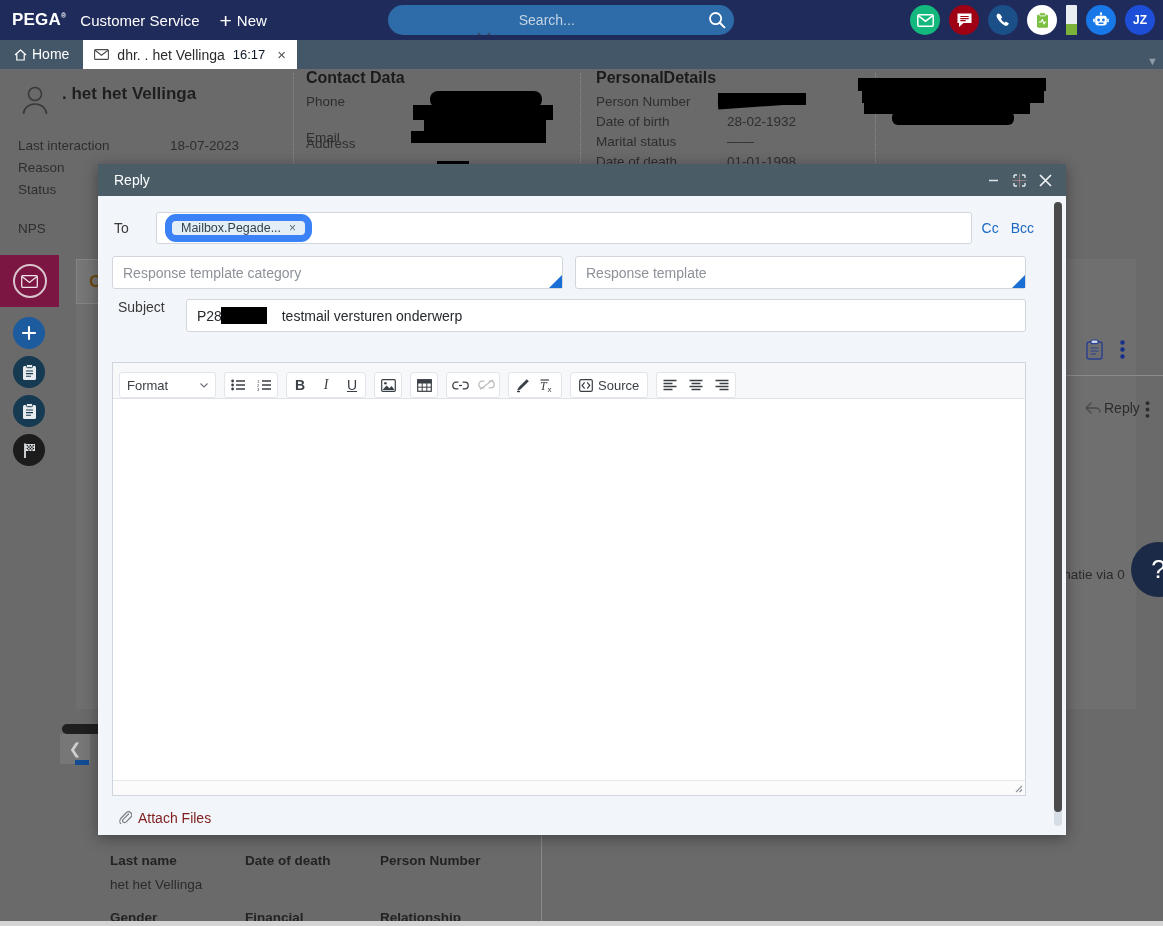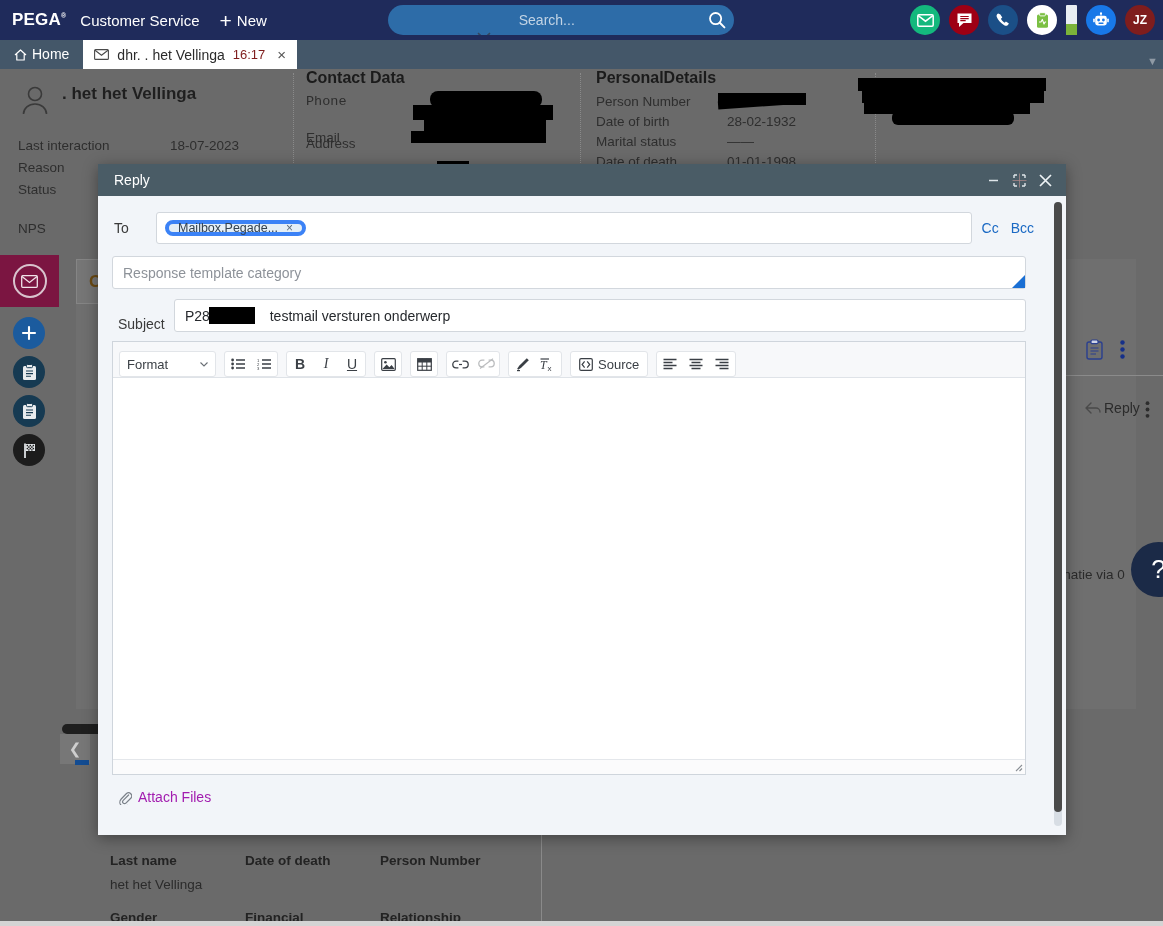--- a/index.html
+++ b/index.html
@@ -43,36 +43,36 @@
   .search-input::placeholder { color: #c3d4e5; }
   .search-go { width: 40px; display: flex; align-items: center; justify-content: center; cursor: pointer; }
 
   .topicons { position: absolute; right: 8px; top: 0; height: 40px; display: flex; align-items: center; gap: 9px; }
   .tic { width: 30px; height: 30px; border-radius: 50%; display: flex; align-items: center; justify-content: center; cursor: pointer; }
   .tic-mail { background: #14b87d; }
   .tic-chat { background: #9e0014; }
   .tic-phone { background: #1b4f87; }
   .tic-task { background: #ffffff; }
   .tic-bot { background: #1878e8; }
-  .tic-avatar { background: #7f1d1d; color: #fff; font-size: 12px; font-weight: bold; }
+  .tic-avatar { background: #1d4ed8; color: #fff; font-size: 12px; font-weight: bold; }
   .tic-bar { width: 11px; height: 30px; background: #e9eef3; position: relative; border-radius: 1px; }
   .tic-bar:after { content: ""; position: absolute; left: 0; bottom: 0; width: 11px; height: 11px; background: #7bb33a; }
 
   
   .tabstrip {
     position: absolute; left: 0; top: 40px; width: 1163px; height: 29px;
     background: #445769; display: flex; align-items: flex-end;
   }
   .tab-home { color: #ffffff; font-size: 14px; display: flex; align-items: center; gap: 5px; padding: 0 14px; height: 29px; line-height: 29px; cursor: pointer; }
   .tab-active {
     background: #ffffff; color: #2b2b2b; font-size: 14px; height: 29px;
     display: flex; align-items: center; gap: 8px; padding: 0 11px; cursor: pointer;
     min-width: 208px;
   }
-  .tab-time { color: #7f1d1d; font-size: 13px; }
+  .tab-time { color: #0f172a; font-size: 13px; }
   .tab-x { color: #555; font-size: 15px; margin-left: 4px; cursor: pointer; }
   .tabstrip-caret { position: absolute; right: 5px; bottom: 2px; color: #8f9aa5; font-size: 11px; cursor: pointer; }
 
   
   .bgapp { position: absolute; left: 0; top: 69px; width: 1163px; height: 857px; background: #6a6a6a; }
 
   .summary-bar { position: absolute; left: 0; top: 0; width: 1163px; height: 176px; background: #6a6a6a; }
   .sum-divider { position: absolute; top: 4px; width: 1px; height: 166px; border-left: 1px dotted #8a8a8a; }
 
   .cust-avatar { position: absolute; left: 18px; top: 14px; width: 34px; height: 34px; }
@@ -133,37 +133,37 @@
 
   .to-row {
     display: flex; align-items: center; gap: 10px; margin: 0 0 12px 0;
   }
   .to-label { width: 38px; font-size: 14px; color: #3a3a3a; padding-left: 6px; }
   .to-field {
     flex: 1; height: 32px; background: #ffffff; border: 1px solid #d2d7dd; border-radius: 3px;
     display: flex; align-items: center; padding: 0 8px;
   }
   .chip {
-    display: inline-flex; align-items: center; gap: 8px; height: 16px;
-    background: #e4eef6; border: 4px solid #3b82f6; border-radius: 11px;
+    display: inline-flex; align-items: center; gap: 8px; height: 28px;
+    background: #e4eef6; border: 7px solid #3b82f6; border-radius: 11px;
     padding: 0 9px; font-size: 12.5px; color: #33414f;
   }
   .chip-x { font-size: 12px; color: #5b6b7a; cursor: pointer; }
   .ccbcc { display: flex; gap: 12px; padding-right: 14px; }
   .ccbcc span { color: #1a69c4; font-size: 14px; cursor: pointer; }
 
   .tmpl-row { display: flex; gap: 12px; padding: 0 22px 0 4px; margin-bottom: 10px; }
   .combo {
     flex: 1; height: 33px; background: #ffffff; border: 1px solid #d2d7dd; border-radius: 3px;
     position: relative; display: flex; align-items: center; padding: 0 10px;
     font-size: 14px; color: #8d9299; cursor: pointer;
   }
   .combo .corner { position: absolute; right: 0; bottom: 0; width: 0; height: 0; border-left: 13px solid transparent; border-bottom: 13px solid #1a6fd4; }
 
-  .subject-row { display: flex; align-items: flex-end; gap: 0; padding: 0 22px 0 4px; margin-bottom: 9px; }
+  .subject-row { display: flex; align-items: flex-start; gap: 12px; padding: 0 22px 0 4px; margin-bottom: 30px; }
   .subject-label { width: 62px; font-size: 14px; color: #3a3a3a; padding-left: 6px; }
   .subject-field {
     flex: 1; height: 33px; background: #ffffff; border: 1px solid #d2d7dd; border-radius: 3px;
     display: flex; align-items: center; padding: 0 10px; font-size: 14px; color: #26292d; position: relative;
   }
   .subj-redact { position: absolute; left: 34px; top: 7px; width: 46px; height: 17px; background: #000; }
 
   .editor { margin: 0 22px 0 4px; border: 1px solid #cfd5dc; background: #ffffff; }
   .toolbar {
     height: 36px; background: #f7f8fa; border-bottom: 1px solid #dfe3e8;
@@ -176,21 +176,21 @@
     display: flex; align-items: center; justify-content: space-between;
     width: 95px; height: 26px; padding: 0 7px; font-size: 13px; color: #3a3f45; cursor: pointer;
   }
   .src-btn { display: flex; align-items: center; gap: 5px; padding: 0 8px; height: 24px; font-size: 13px; color: #3a3f45; cursor: pointer; }
   .editor-area {
     height: 382px; background: #ffffff; position: relative; outline: none;
     border-bottom: 1px solid #e4e7eb;
   }
   .resize-grip { position: absolute; right: 2px; bottom: 2px; width: 12px; height: 12px; cursor: nwse-resize; }
 
-  .attach { display: flex; align-items: flex-end; gap: 6px; margin: 14px 0 0 10px; color: #a21caf; font-size: 14px; cursor: pointer; }
+  .attach { display: flex; align-items: flex-start; gap: 6px; margin: 14px 0 0 10px; color: #7f1d1d; font-size: 14px; cursor: pointer; }
 
   svg { display: block; }
 </style>
 </head>
 <body>
 
 <div id="root">
 
   <div class="bgapp">
 
@@ -206,21 +206,21 @@
 
       <div class="kv-label" style="left:18px; top:69px;">Last interaction</div>
       <div class="kv-val" style="left:170px; top:69px;">18-07-2023</div>
       <div class="kv-label" style="left:18px; top:91px;">Reason</div>
       <div class="kv-label" style="left:18px; top:113px;">Status</div>
       <div class="kv-label" style="left:18px; top:152px;">NPS</div>
 
       <div class="sum-divider" style="left:293px;"></div>
 
       <div class="sec-title" style="left:306px; top:0px;">Contact Data</div>
-      <div class="kv-label" style="left:306px; top:25px;font-family:Liberation Mono, monospace;">Phone</div>
+      <div class="kv-label" style="left:306px; top:25px;">Phone</div>
       <div class="kv-label" style="left:306px; top:61px;">Email</div>
       <div class="kv-label" style="left:306px; top:67px;">Address</div>
 
       <div class="redact" style="left:430px; top:22px; width:112px; height:17px; border-radius:8px;"></div>
       <div class="redact" style="left:413px; top:36px; width:140px; height:15px;"></div>
       <div class="redact" style="left:424px; top:50px; width:122px; height:12px;"></div>
       <div class="redact" style="left:411px; top:62px; width:135px; height:12px;"></div>
       <div class="redact" style="left:437px; top:92px; width:32px; height:10px;"></div>
 
       <div class="sum-divider" style="left:580px;"></div>
@@ -490,20 +490,24 @@
           <span>Cc</span>
           <span>Bcc</span>
         </div>
       </div>
 
       <div class="tmpl-row">
         <div class="combo">
           <span>Response template category</span>
           <span class="corner"></span>
         </div>
+        <div class="combo">
+          <span>Response template</span>
+          <span class="corner"></span>
+        </div>
       </div>
 
       <div class="subject-row">
         <div class="subject-label">Subject</div>
         <div class="subject-field">
           <span>P288</span>
           <span class="subj-redact"></span>
           <span style="margin-left:52px;">testmail versturen onderwerp</span>
         </div>
       </div>

